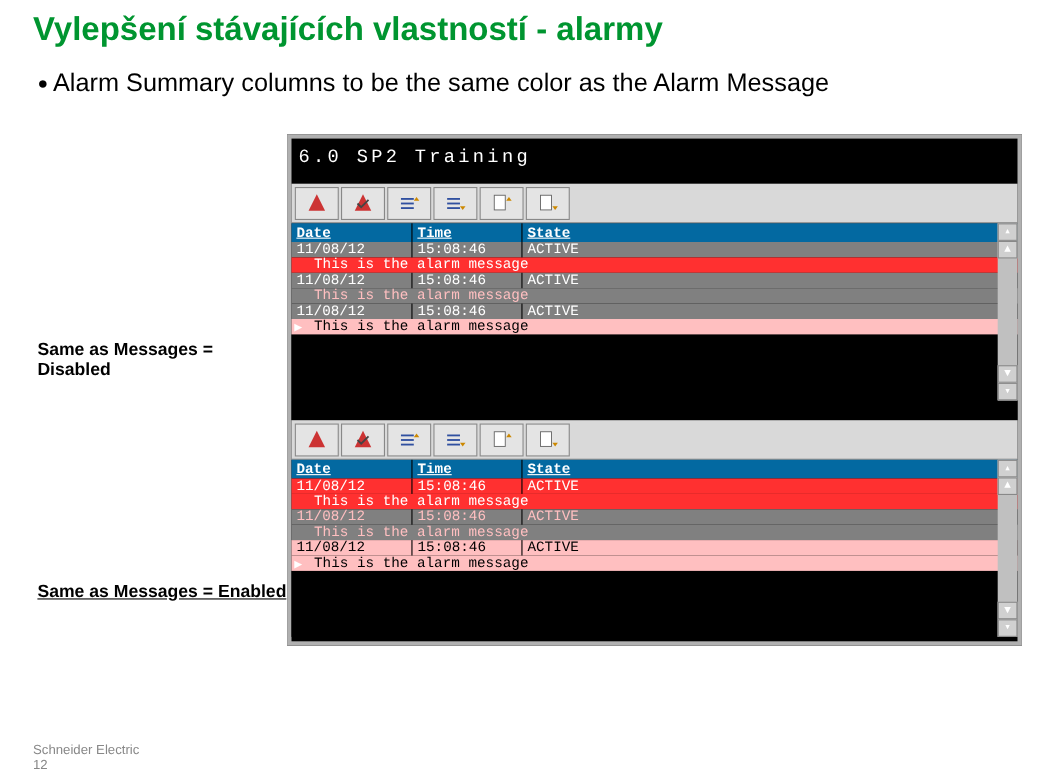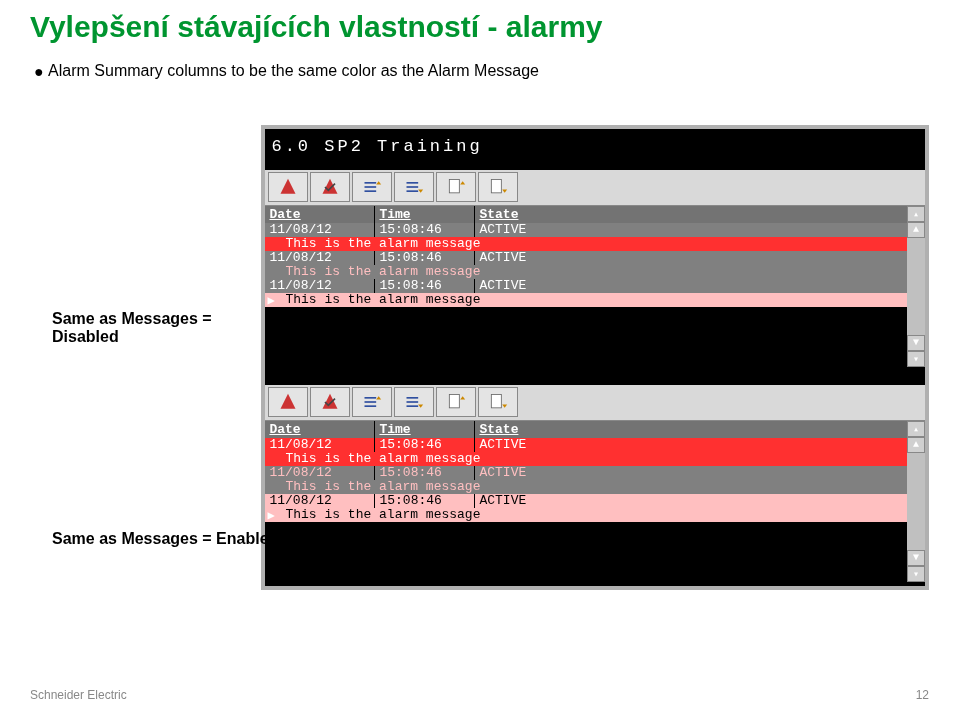--- a/index.html
+++ b/index.html
@@ -11,42 +11,41 @@
     position: relative;
     padding: 10px 30px;
   }
   .title {
     font-size: 30px;
     font-weight: bold;
     color: #009530;
     margin-bottom: 18px;
   }
   .bullet-line {
-    font-size: 16px;
+    font-size: 23px;
     color: #000;
-    margin-bottom: 44px;
+    margin-bottom: 33px;
     margin-left: 4px;
   }
   .bullet-line::before {
     content: "● ";
     font-size: 16px;
     vertical-align: middle;
   }
   .panel-wrap {
     display: flex;
     align-items: center;
     margin-left: 4px;
   }
   .side-label {
     width: 240px;
     font-size: 16px;
     font-weight: bold;
     color: #000;
     padding-right: 10px;
-    margin-left: 18px;
   }
   .terminal {
     width: 704px;
     background: #000;
     border: 4px solid #b0b0b0;
     padding-bottom: 4px;
   }
   .term-title {
     color: #fff;
     font-family: "Courier New", monospace;
@@ -76,21 +75,21 @@
   }
   .tbtn svg { width: 20px; height: 20px; }
   .alarm-table {
     font-family: "Courier New", monospace;
     font-size: 13px;
     color: #fff;
     position: relative;
   }
   .thead {
     display: flex;
-    background: #737373;
+    background: #0369a1;
   }
   .thead .th {
     padding: 1px 4px;
     border-right: 1px solid #000;
     font-weight: bold;
     text-decoration: underline;
   }
   .col-date { width: 110px; }
   .col-time { width: 100px; font-family: Liberation Mono, monospace; }
   .col-state { flex: 1; }
@@ -135,20 +134,21 @@
   }
   .footer {
     position: absolute;
     bottom: 8px;
     left: 30px;
     right: 30px;
     display: flex;
     justify-content: space-between;
     font-size: 12px;
     color: #888;
+    flex-direction: column;
   }
 </style>
 </head>
 <body>
 
 <h1 class="title">Vylepšení stávajících vlastností - alarmy</h1>
 <div class="bullet-line">Alarm Summary columns to be the same color as the Alarm Message</div>
 
 <div class="panel-wrap" style="align-items:flex-start;">
   <div style="width:240px;"></div>
@@ -326,18 +326,18 @@
           <div class="scroll-btn">▼</div>
           <div class="scroll-btn">▾</div>
         </div>
       </div>
     </div>
 
   </div>
 </div>
 
 <div class="side-label" style="position:absolute; left:34px; top:310px;">Same as Messages = Disabled</div>
-<div class="side-label" style="position:absolute; left:34px; top:530px;">Same as Messages = Enabled</div>
+<div class="side-label" style="position:absolute; left:34px; top:530px;text-decoration:underline;">Same as Messages = Enabled</div>
 
 <div class="footer">
   <span>Schneider Electric</span>
   <span>12</span>
 </div>
 
 </body></html>

